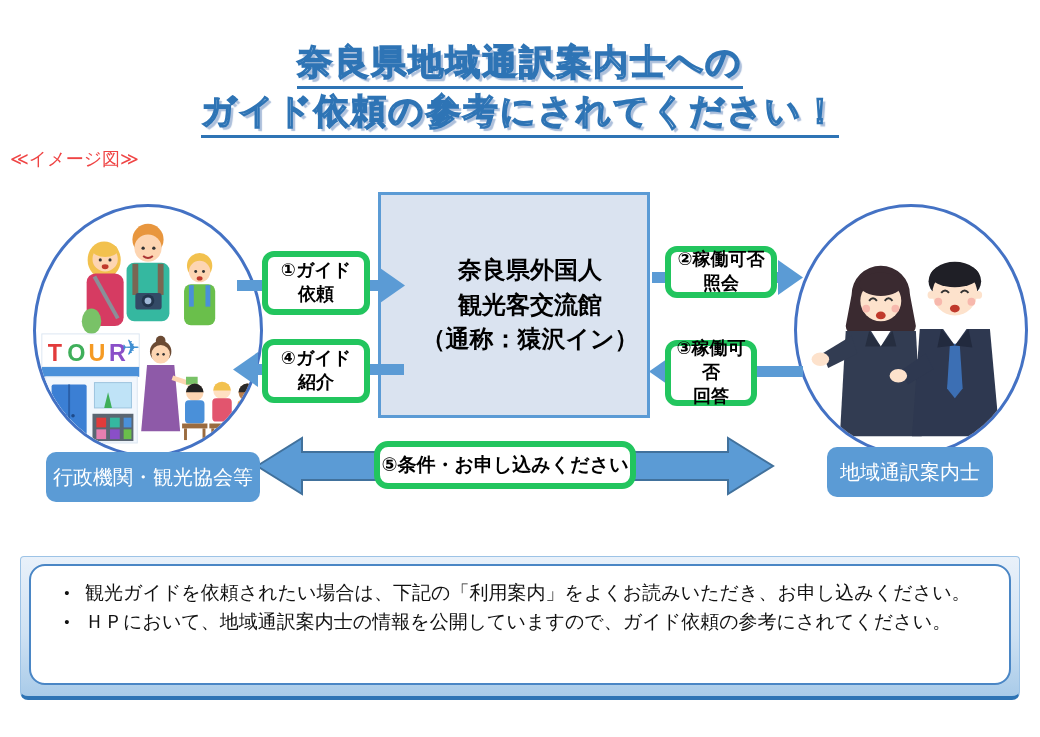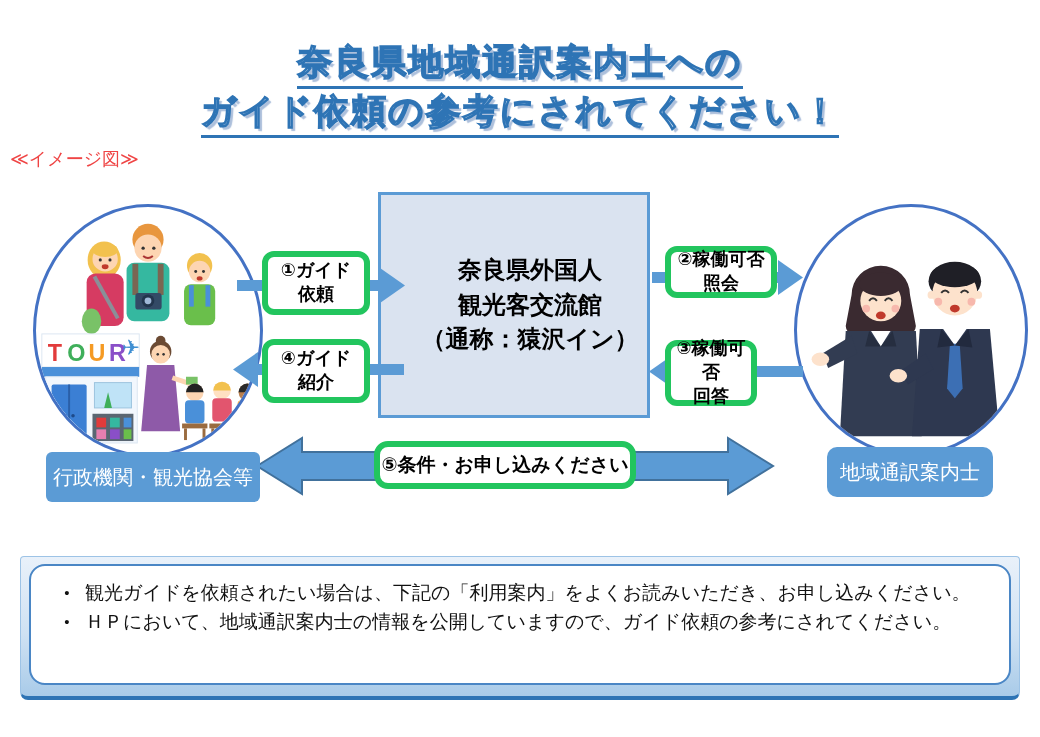--- a/index.html
+++ b/index.html
@@ -37,21 +37,21 @@
     font-size:18px; font-weight:bold; color:#000; line-height:1.32; }
   .step1 { left:262px; top:251px; width:108px; height:64px; }
   .step4 { left:262px; top:339px; width:108px; height:64px; }
   .step2 { left:665px; top:246px; width:112px; height:52px; }
   .step3 { left:665px; top:340px; width:92px; height:66px; }
   .step5 { left:374px; top:441px; width:262px; height:48px; border-radius:14px;
     flex-direction:row; font-size:19px; }
 
   .entity-tag { position:absolute; background:#5b9bd5; border-radius:10px; z-index:3;
     color:#fff; font-size:20px; display:flex; align-items:center; justify-content:center; }
-  .entity-left  { left:46px;  top:452px; width:214px; height:50px;border-radius:6px; }
+  .entity-left  { left:46px;  top:452px; width:214px; height:50px; }
   .entity-right { left:827px; top:447px; width:166px; height:50px; }
 
   
   .notes-outer { position:absolute; left:20px; top:556px; width:1000px; height:144px;
     background:linear-gradient(180deg,#e9f1fa 0%,#cfe2f3 55%,#a9cbe9 100%);
     border:1px solid #9dc3e6; border-bottom:4px solid #2e74b5;
     border-radius:4px 4px 8px 8px; z-index:4; }
   .notes-inner { position:absolute; left:8px; top:7px; right:8px; bottom:11px;
     background:#fff; border:2px solid #4a86c5; border-radius:16px;
     padding:12px 22px 0 18px; }

